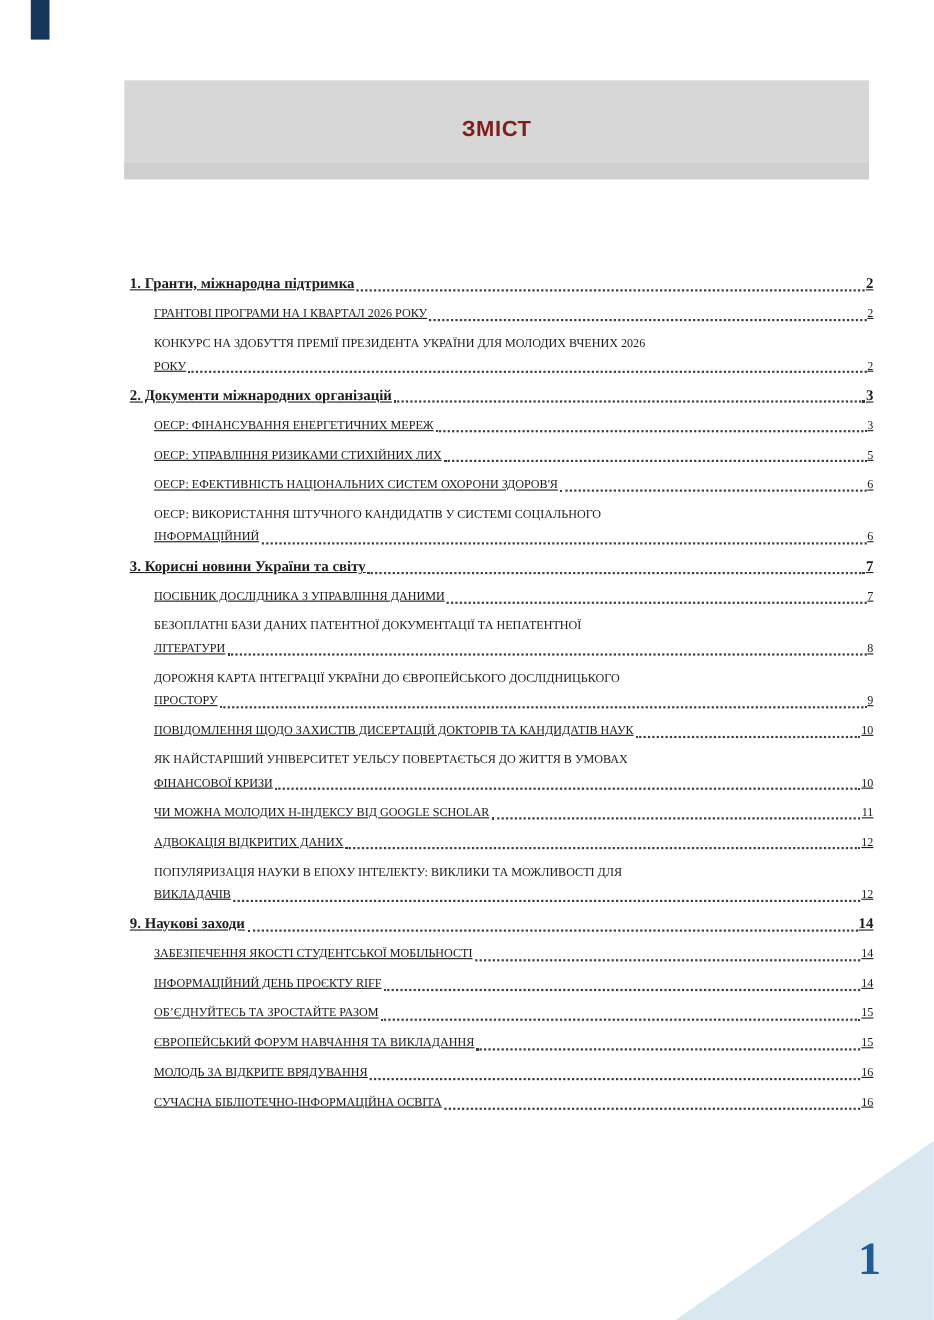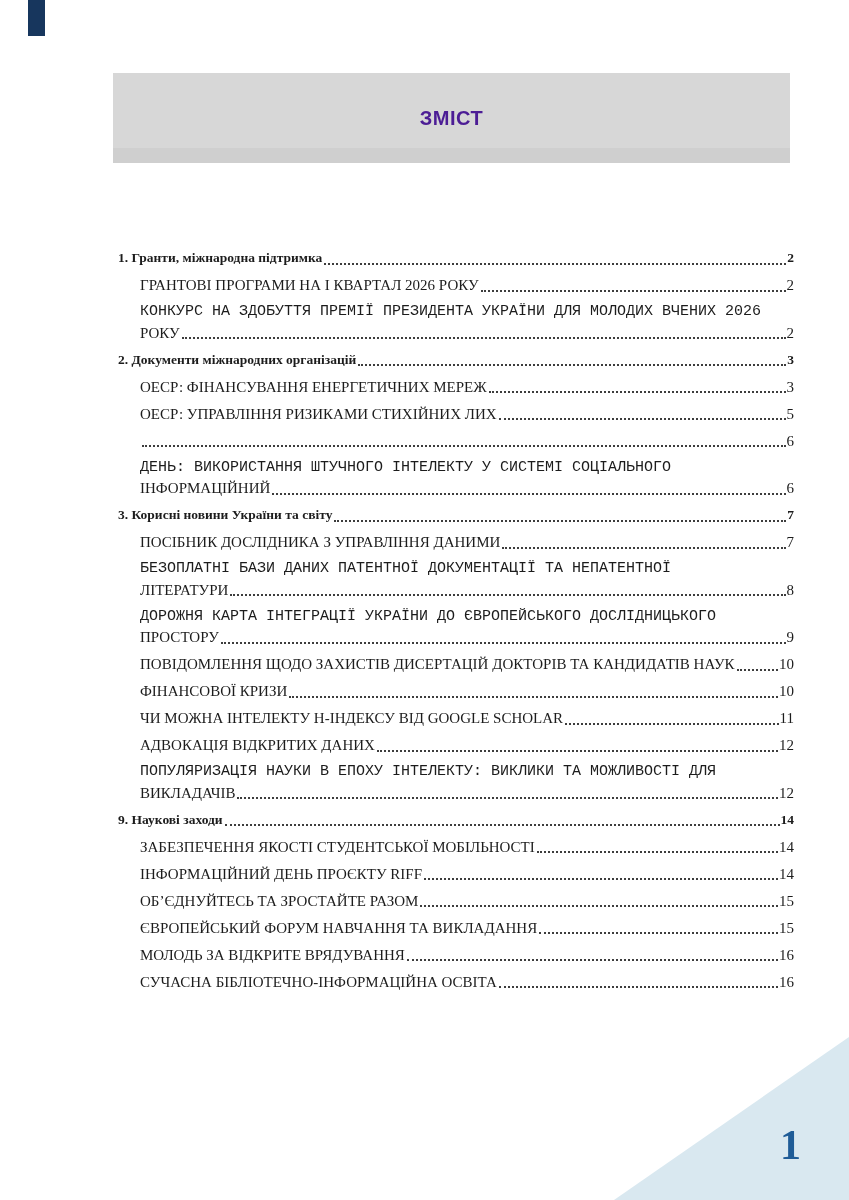--- a/index.html
+++ b/index.html
@@ -45,32 +45,33 @@
 
   
   .toc-list {
     position: absolute;
     left: 118px; top: 248px;
     width: 676px;
   }
   .toc-entry {
     margin-bottom: 6.5px;
     cursor: pointer;
-    font-size: 15px;
+    font-size: 11px;
     line-height: 20.5px;
   }
   .toc-entry.section {
     font-weight: bold;
     font-size: 13.5px;
   }
   .toc-entry.item { padding-left: 22px; }
-  .toc-line { white-space: nowrap; font-family: Liberation Mono, monospace; }
+  .toc-line { white-space: nowrap; }
   .toc-lastline {
     display: flex;
     align-items: flex-end;
+    text-decoration: underline;
   }
   .toc-label {
     white-space: nowrap;
     flex: 0 0 auto;
   }
   .toc-leader {
     flex: 1 1 10px;
     min-width: 8px;
     height: 0;
     border-bottom: 2px dotted #3d3d3d;
@@ -97,21 +98,21 @@
     line-height: 1;
   }
 </style>
 </head>
 <body>
 
 <div class="corner-marker" style="background: rgb(23, 54, 93);"></div>
 
 <div class="toc-banner" style="background: rgb(215, 215, 215);">
   <div class="bottom-strip"></div>
-  <div class="toc-title" style="color: #4c1d95;">ЗМІСТ</div>
+  <div class="toc-title" style="color: #7f1d1d;">ЗМІСТ</div>
 </div>
 
 <div class="toc-list" id="toc-list">
     <div class="toc-entry section">
       <div class="toc-lastline">
         <span class="toc-label">1. Гранти, міжнародна підтримка</span>
         <span class="toc-leader"></span>
         <span class="toc-page">2</span>
       </div>
     </div>
@@ -146,26 +147,27 @@
     </div>
     <div class="toc-entry item">
       <div class="toc-lastline">
         <span class="toc-label">ОЕСР: УПРАВЛІННЯ РИЗИКАМИ СТИХІЙНИХ ЛИХ</span>
         <span class="toc-leader"></span>
         <span class="toc-page">5</span>
       </div>
     </div>
     <div class="toc-entry item">
       <div class="toc-lastline">
+        <span class="toc-label">ОЕСР: ЕФЕКТИВНІСТЬ НАЦІОНАЛЬНИХ СИСТЕМ ОХОРОНИ ЗДОРОВ'Я </span>
         <span class="toc-leader"></span>
         <span class="toc-page">6</span>
       </div>
     </div>
     <div class="toc-entry item">
-      <div class="toc-line">ДЕНЬ: ВИКОРИСТАННЯ ШТУЧНОГО ІНТЕЛЕКТУ У СИСТЕМІ СОЦІАЛЬНОГО</div>
+      <div class="toc-line">ОЕСР: ВИКОРИСТАННЯ ШТУЧНОГО КАНДИДАТІВ У СИСТЕМІ СОЦІАЛЬНОГО</div>
       <div class="toc-lastline">
         <span class="toc-label">ІНФОРМАЦІЙНИЙ</span>
         <span class="toc-leader"></span>
         <span class="toc-page">6</span>
       </div>
     </div>
     <div class="toc-entry section">
       <div class="toc-lastline">
         <span class="toc-label">3. Корисні новини України та світу</span>
         <span class="toc-leader"></span>
@@ -196,29 +198,30 @@
       </div>
     </div>
     <div class="toc-entry item">
       <div class="toc-lastline">
         <span class="toc-label">ПОВІДОМЛЕННЯ ЩОДО ЗАХИСТІВ ДИСЕРТАЦІЙ ДОКТОРІВ ТА КАНДИДАТІВ НАУК</span>
         <span class="toc-leader"></span>
         <span class="toc-page">10</span>
       </div>
     </div>
     <div class="toc-entry item">
+      <div class="toc-line">ЯК НАЙСТАРІШИЙ УНІВЕРСИТЕТ УЕЛЬСУ ПОВЕРТАЄТЬСЯ ДО ЖИТТЯ  В УМОВАХ</div>
       <div class="toc-lastline">
         <span class="toc-label">ФІНАНСОВОЇ КРИЗИ</span>
         <span class="toc-leader"></span>
         <span class="toc-page">10</span>
       </div>
     </div>
     <div class="toc-entry item">
       <div class="toc-lastline">
-        <span class="toc-label">ЧИ МОЖНА ІНТЕЛЕКТУ Н-ІНДЕКСУ ВІД GOOGLE SCHOLAR</span>
+        <span class="toc-label">ЧИ МОЖНА МОЛОДИХ Н-ІНДЕКСУ ВІД GOOGLE SCHOLAR</span>
         <span class="toc-leader"></span>
         <span class="toc-page">11</span>
       </div>
     </div>
     <div class="toc-entry item">
       <div class="toc-lastline">
         <span class="toc-label">АДВОКАЦІЯ ВІДКРИТИХ ДАНИХ</span>
         <span class="toc-leader"></span>
         <span class="toc-page">12</span>
       </div>

